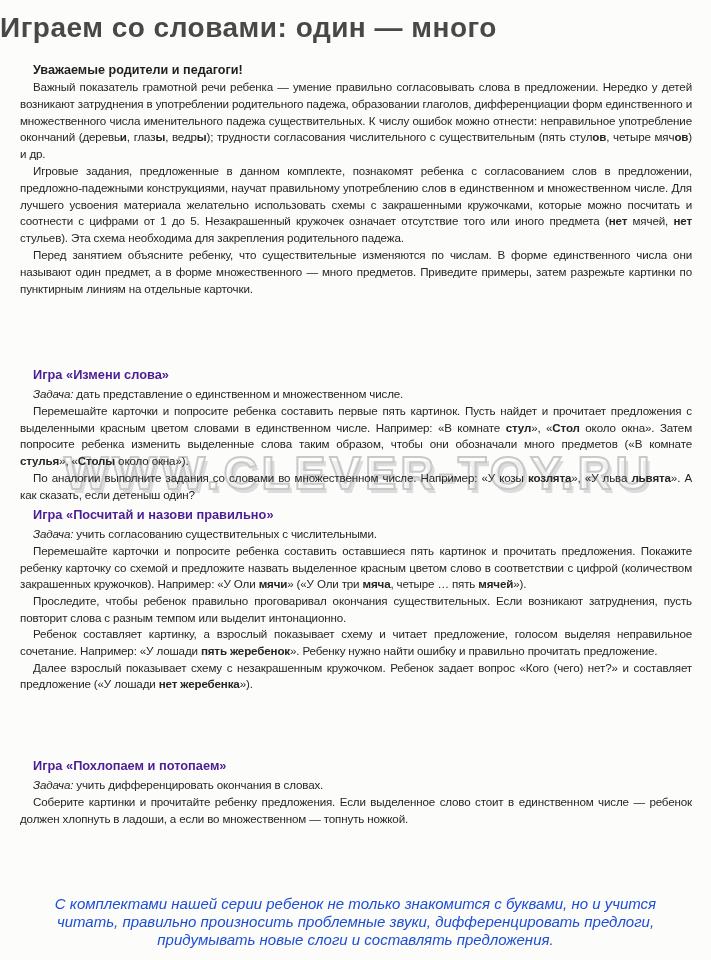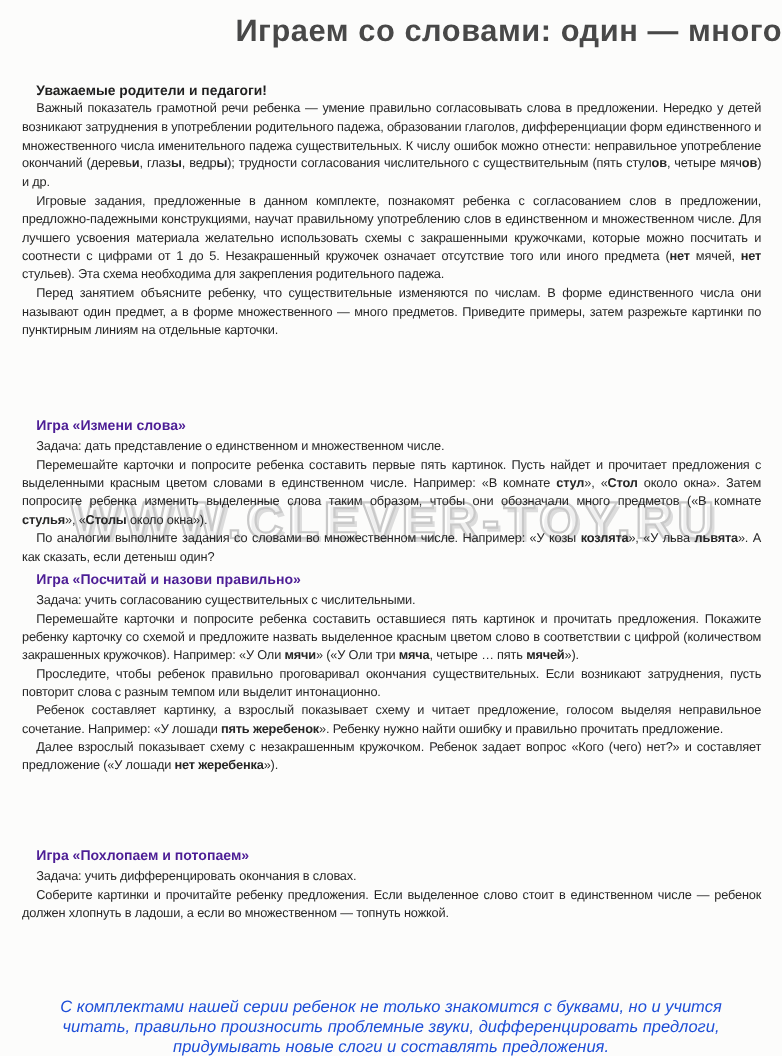--- a/index.html
+++ b/index.html
@@ -1,36 +1,36 @@
 <!DOCTYPE html>
 <html lang="ru"><head>
 <meta charset="utf-8">
 <style>
   html,body{margin:0;padding:0;}
   body{background:#ffffff;font-family:"Liberation Sans","DejaVu Sans",sans-serif;}
   .page{
     position:relative;width:711px;height:960px;margin:0 auto;
     background:#fcfcfb;overflow:hidden;color:#2a2a2a;
   }
-  .abs{position:absolute;left:20px;right:19px;margin-top:12px;}
+  .abs{position:absolute;left:20px;right:19px;}
   .doc-title{
-    left:0;right:0;top:12px;margin:0;text-align:right;
+    left:0;right:0;top:12px;margin:0;text-align:left;
     font-size:28px;font-weight:bold;color:#484848;letter-spacing:.5px;
   }
   .intro{top:62px;}
   .intro-heading{
     margin:0;font-size:12.6px;font-weight:bold;color:#1f1f1f;
     text-indent:13px;line-height:17px;
   }
   .para{
     margin:0;font-size:11.6px;line-height:16.8px;text-align:justify;
     text-indent:13px;letter-spacing:-0.15px;color:#262626;
   }
   .para .b{font-weight:bold;}
-  .para .i{}
+  .para .i{font-style:italic;}
   .game-title{
     margin:0 0 3px 0;font-size:12.8px;font-weight:bold;color:#4c1d95;
     text-indent:13px;line-height:17px;
   }
   .game1{top:366px;}
   .game2{top:506px;}
   .game3{top:626px;}
   .game4{top:757px;}
   .footer{top:895px;left:30px;right:30px;text-align:center;}
   .footer-note{

